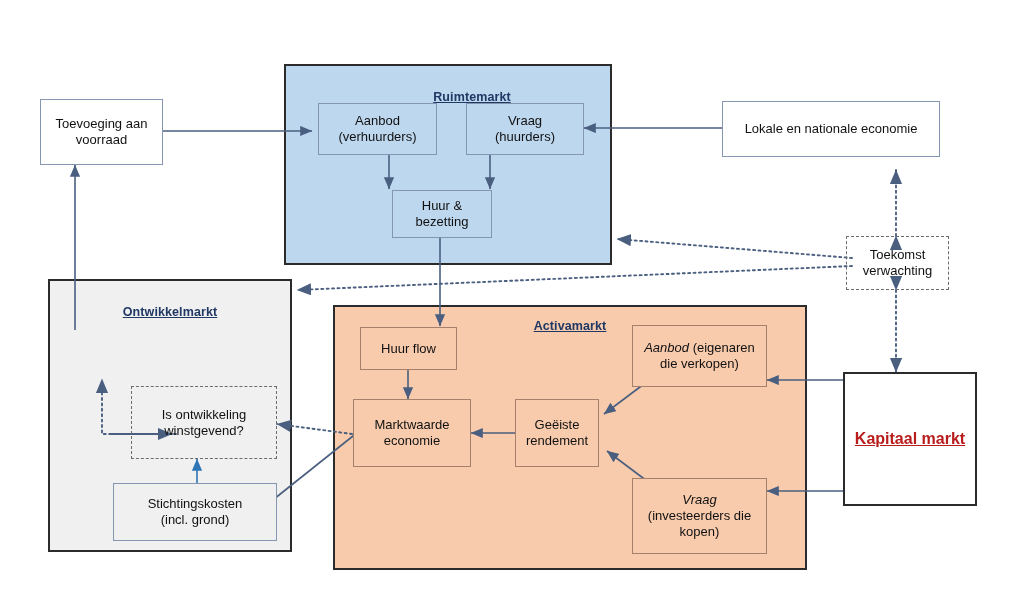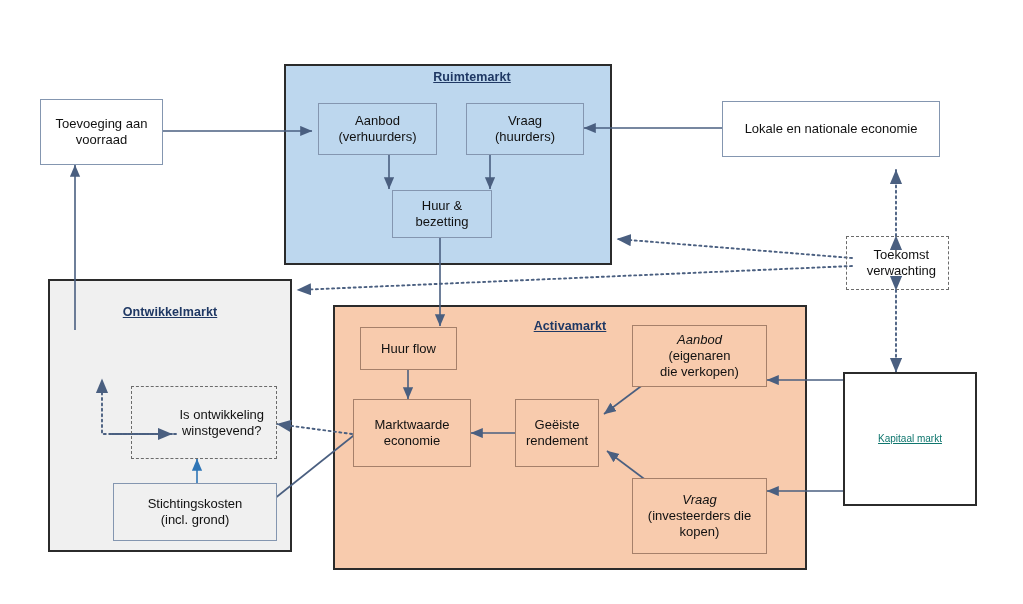--- a/index.html
+++ b/index.html
@@ -10,38 +10,38 @@
   .panel{position:absolute;box-sizing:border-box;border:2px solid #2b2b2b;}
   .panel-title{position:absolute;left:0;right:0;text-align:center;font-weight:bold;
     font-size:12.5px;color:#1F3864;text-decoration:underline;letter-spacing:.1px;}
 
   .pnl-space{background:#bdd7ee;}
   .pnl-dev{background:#f0f0f0;}
   .pnl-asset{background:#f8cbad;}
 
   .node{position:absolute;box-sizing:border-box;display:flex;align-items:center;
     justify-content:center;text-align:center;font-size:13px;color:#111;line-height:1.22;
-    padding:2px 12px;}
+    padding:2px 4px;}
   .n-white{background:#ffffff;border:1.3px solid #8496b0;}
   .n-blue{background:#bdd7ee;border:1.3px solid #8496b0;}
   .n-orange{background:#f8cbad;border:1.3px solid #a6806a;}
   .n-grey{background:#f0f0f0;border:1.3px solid #8496b0;}
-  .n-dashed{background:transparent;border:1.4px dashed #6b6b6b;justify-content:flex-end;}
+  .n-dashed{background:transparent;border:1.4px dashed #6b6b6b;}
   .n-thick{background:#ffffff;border:2px solid #2b2b2b;}
 
-  .title-node{font-weight:normal;color:#0f766e;text-decoration:underline;font-size:10px;}
+  .title-node{font-weight:bold;color:#b91c1c;text-decoration:underline;font-size:16px;}
   .ital{font-style:italic;}
 </style>
 </head>
 <body>
 
 <div id="stage">
 
   <div class="panel pnl-space" style="left:284px;top:64px;width:328px;height:201px;">
-    <div class="panel-title" style="top:4px;margin-left:48px;">Ruimtemarkt</div>
+    <div class="panel-title" style="top:24px;margin-left:48px;">Ruimtemarkt</div>
   </div>
 
   <div class="panel pnl-dev" style="left:48px;top:279px;width:244px;height:273px;">
     <div class="panel-title" style="top:24px;">Ontwikkelmarkt</div>
   </div>
 
   <div class="panel pnl-asset" style="left:333px;top:305px;width:474px;height:265px;">
     <div class="panel-title" style="top:12px;">Activamarkt</div>
   </div>
 

